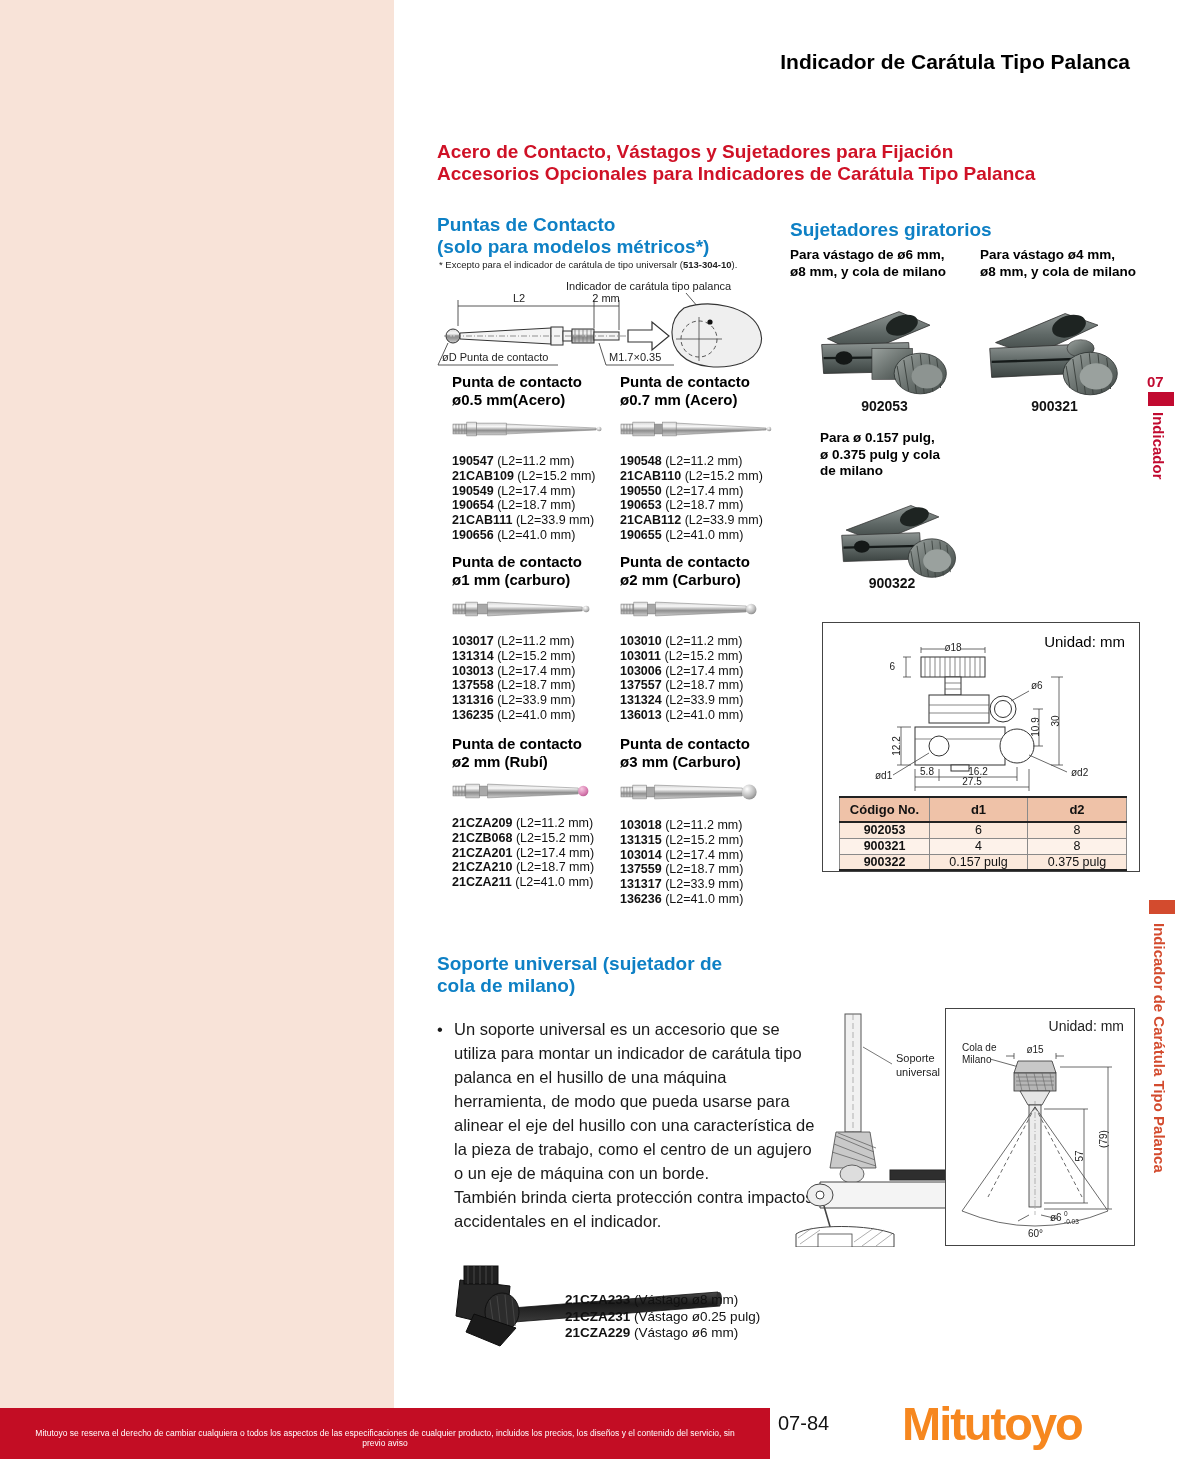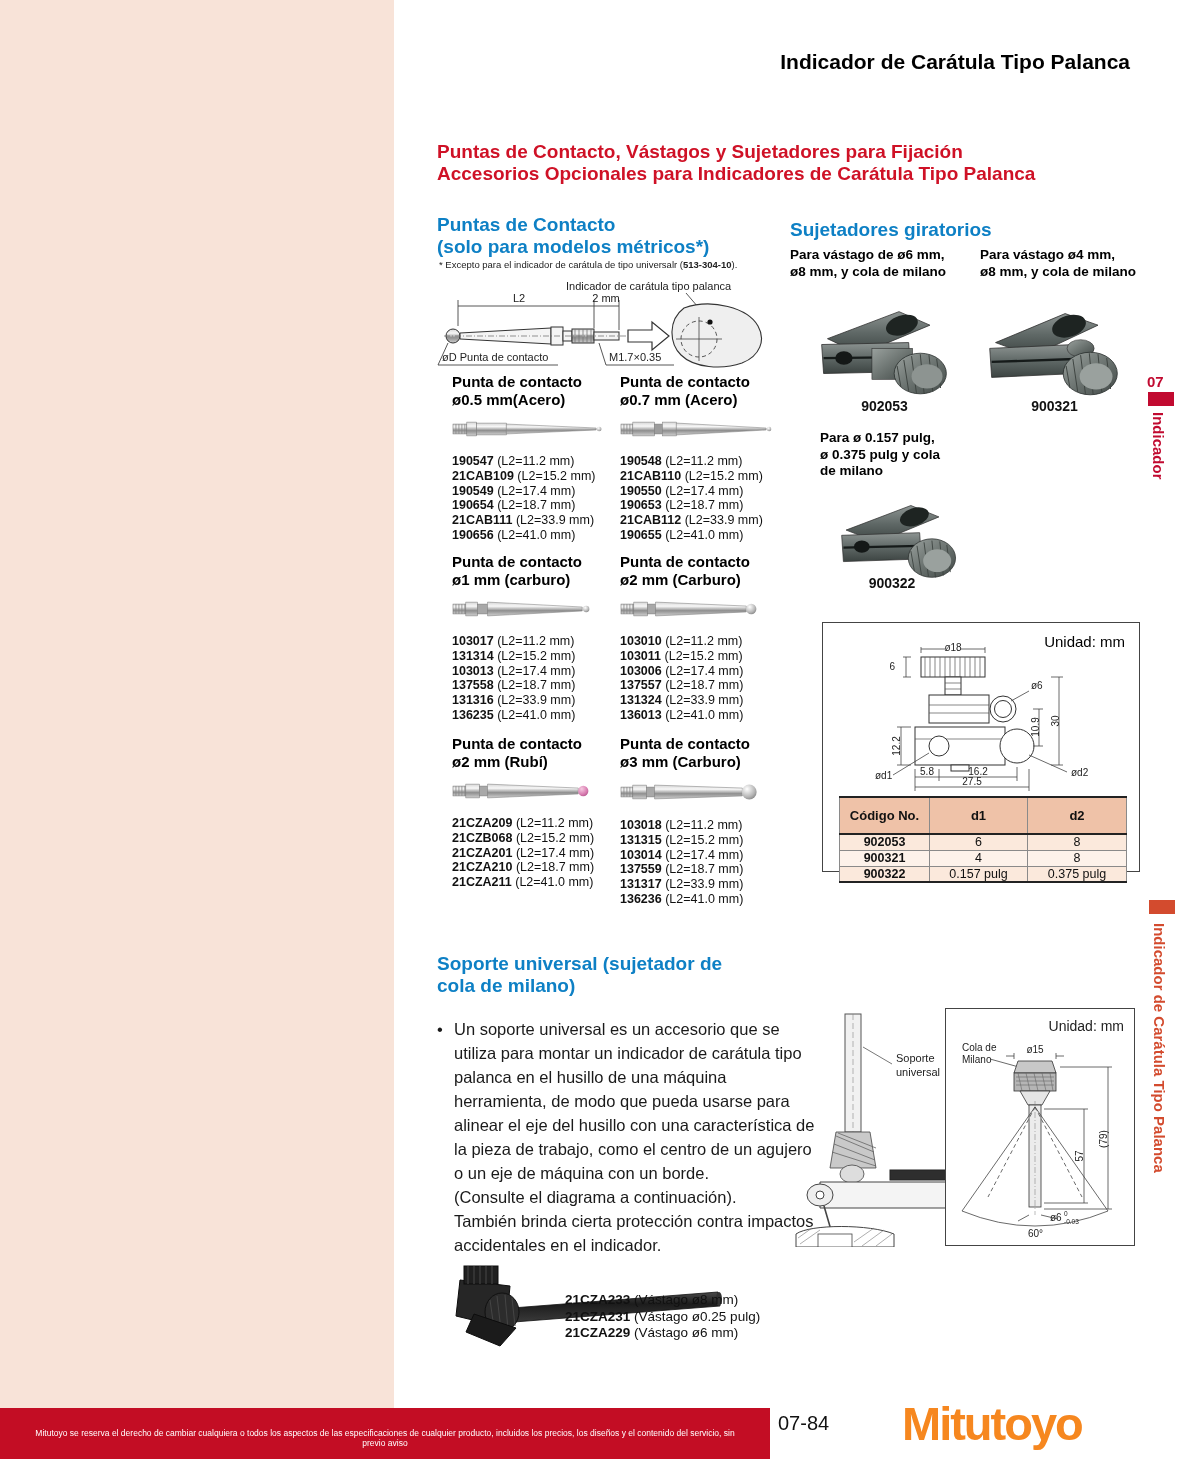--- a/index.html
+++ b/index.html
@@ -34,21 +34,21 @@
 
   .tech-box { left:822px; top:622px; width:318px; height:250px; border:1px solid #444; background:#fff; }
   .unit-label { font-size:14px; color:#000; }
 
   table.dim-table { border-collapse:collapse; font-size:12.5px; }
   table.dim-table th, table.dim-table td {
     border:1px solid #8a8a8a; text-align:center; padding:0;
   }
   table.dim-table th {
     background:#efc2a8; font-size:13px; font-weight:bold;
-    height:37px; border-top:2px solid #222; border-bottom:2px solid #222;
+    height:25px; border-top:2px solid #222; border-bottom:2px solid #222;
   }
   table.dim-table td { height:16px; }
   table.dim-table tr td:first-child { font-weight:bold; }
   table.dim-table tbody tr:nth-child(odd) td { background:#fbe9dc; }
   table.dim-table tbody tr:nth-child(even) td { background:#fdf2ea; }
   table.dim-table tbody tr:last-child td { border-bottom:2px solid #222; }
 
   .universal-body { left:437px; top:1017px; width:380px; font-size:16.5px; line-height:24px; color:#1a1a1a; }
   .universal-body .bullet { position:absolute; left:0; top:0; }
   .universal-body .ptxt { padding-left:17px; }
@@ -109,21 +109,21 @@
         <stop offset="1" stop-color="#3a3a3a"></stop>
     </linearGradient>
   </defs>
 </svg>
 
 <div class="abs pink-col"></div>
 
 <div class="abs page-title">Indicador de Carátula Tipo Palanca</div>
 
 <div class="abs red-heading">
-  <div>Puntas de Contacto, Vástagos y Sujetadores para Fijación</div>
+  <div>Acero de Contacto, Vástagos y Sujetadores para Fijación</div>
   <div>Accesorios Opcionales para Indicadores de Carátula Tipo Palanca</div>
 </div>
 
 <div class="abs blue-heading h-contact">
   <div>Puntas de Contacto</div>
   <div>(solo para modelos métricos*)</div>
 </div>
 
 <div class="abs note">
   <span>* Excepto para el indicador de carátula de tipo universalr (</span><b>513-304-10</b><span>).</span>
@@ -522,21 +522,20 @@
 
 <div class="abs blue-heading h-universal">
   <div>Soporte universal (sujetador de</div>
   <div>cola de milano)</div>
 </div>
 
 <div class="abs universal-body">
   <span class="bullet">•</span>
   <div class="ptxt">
     <div>Un soporte universal es un accesorio que se utiliza para montar un indicador de carátula tipo palanca en el husillo de una máquina herramienta, de modo que pueda usarse para alinear el eje del husillo con una característica de la pieza de trabajo, como el centro de un agujero o un eje de máquina con un borde.</div>
-    <div>(Consulte el diagrama a continuación).</div>
     <div>También brinda cierta protección contra impactos accidentales en el indicador.</div>
   </div>
 </div>
 
 <svg class="abs" style="left:790px;top:1002px" width="200" height="245" viewBox="0 0 200 245">
   <g stroke="#555" stroke-width="1" fill="#f1f1f1">
     <rect x="55" y="12" width="16" height="118"></rect>
   </g>
   <line x1="63" y1="12" x2="63" y2="130" stroke="#888" stroke-width="0.6" stroke-dasharray="6,3"></line>
   <line x1="73" y1="45" x2="102" y2="62" stroke="#555" stroke-width="0.8"></line>

